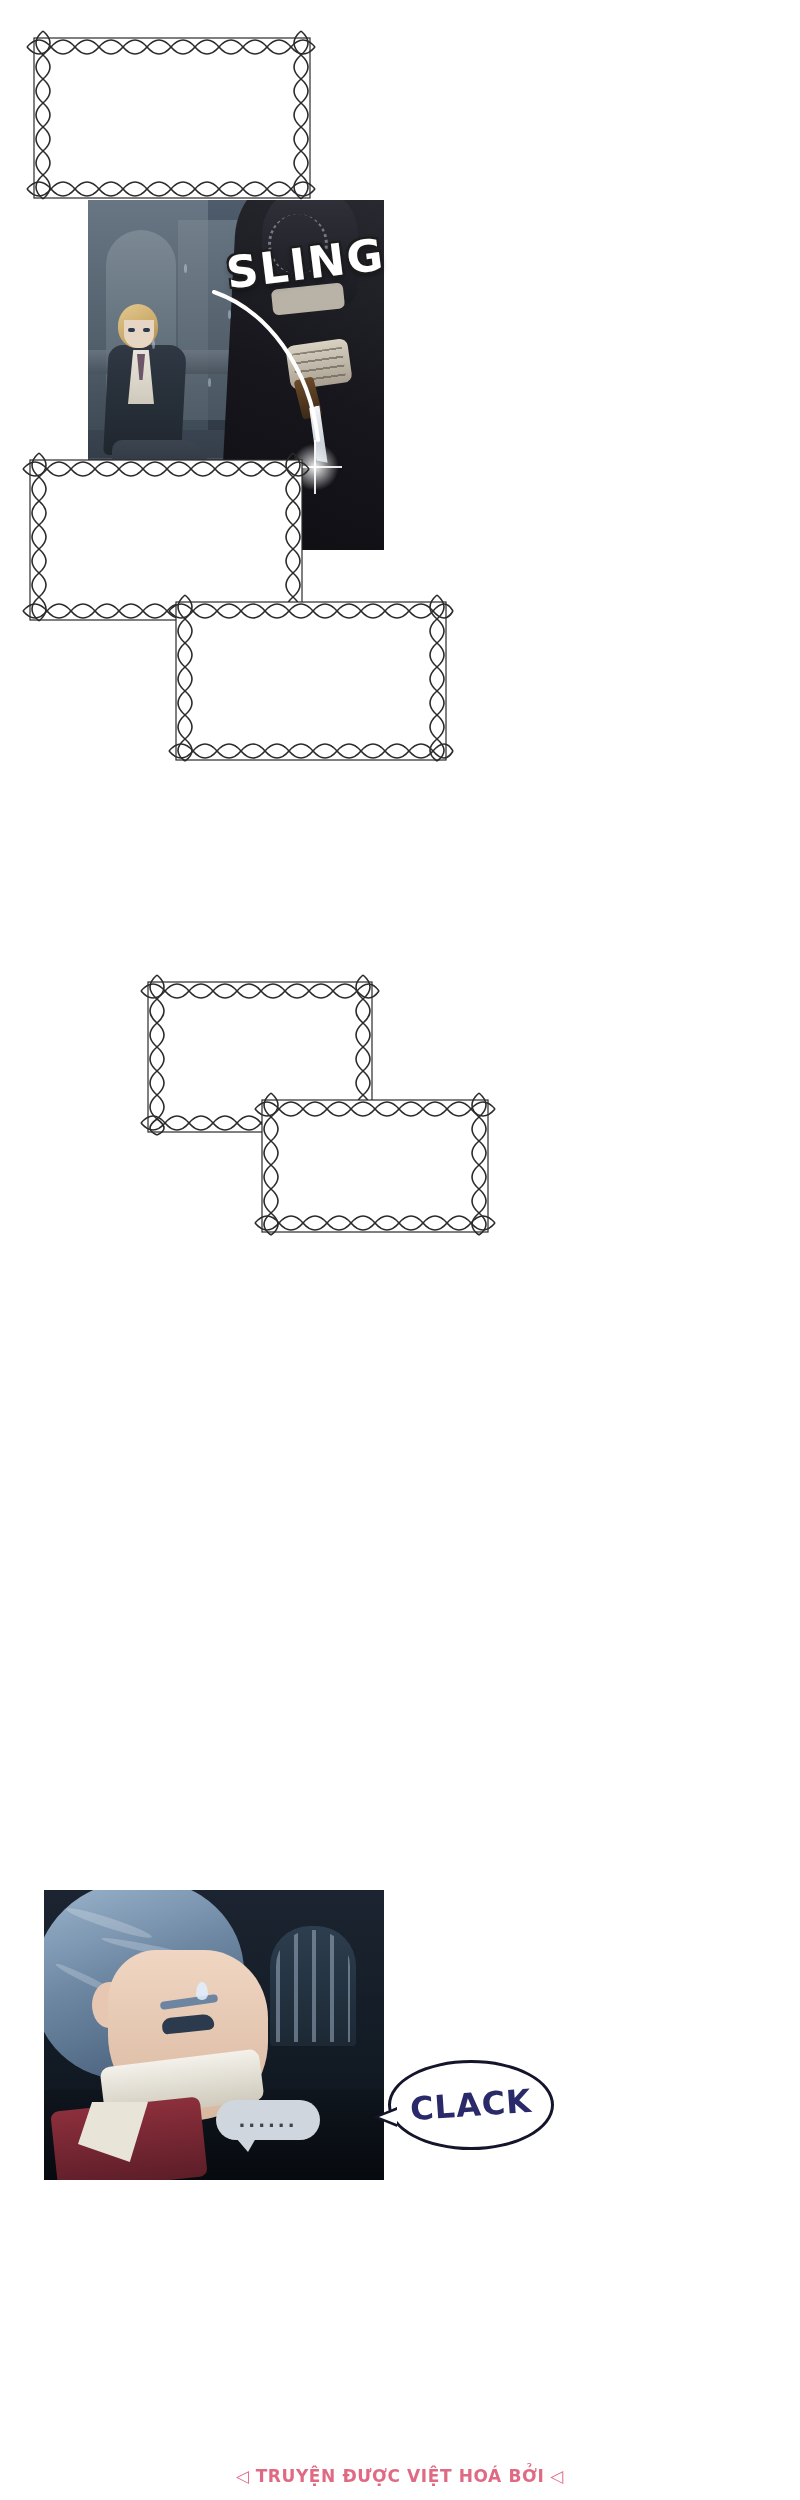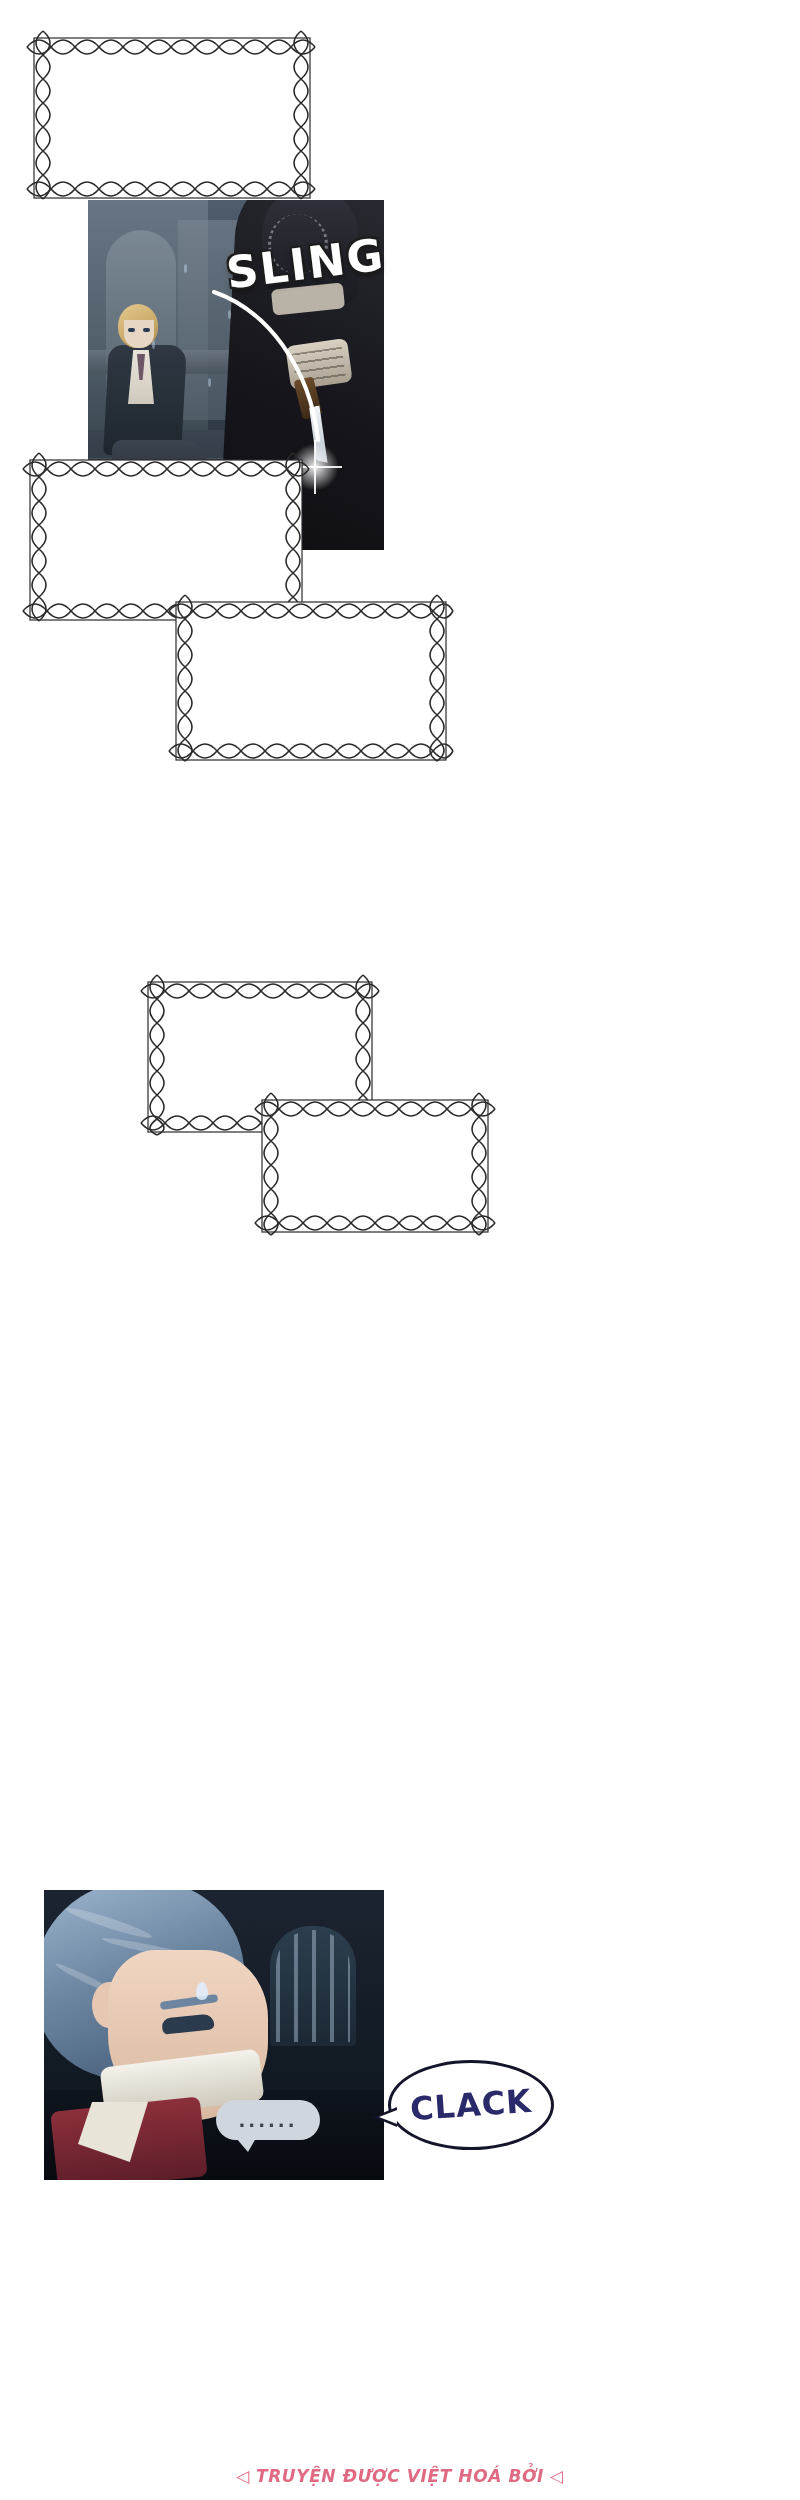--- a/index.html
+++ b/index.html
@@ -429,21 +429,20 @@
   .footer {
     position: absolute;
     left: 0; bottom: 14px;
     width: 800px;
     text-align: center;
     color: #e06a83;
     font-size: 17px;
     font-weight: 700;
     letter-spacing: .6px;
     font-family: "DejaVu Sans", sans-serif;
-    font-style: italic;
   }
   .footer .mark { color: #e06a83; padding: 0 6px; }
 </style>
 </head>
 <body>
 
 <div class="page">
 
   <div class="bubble b1">
     <div class="knot-frame">

